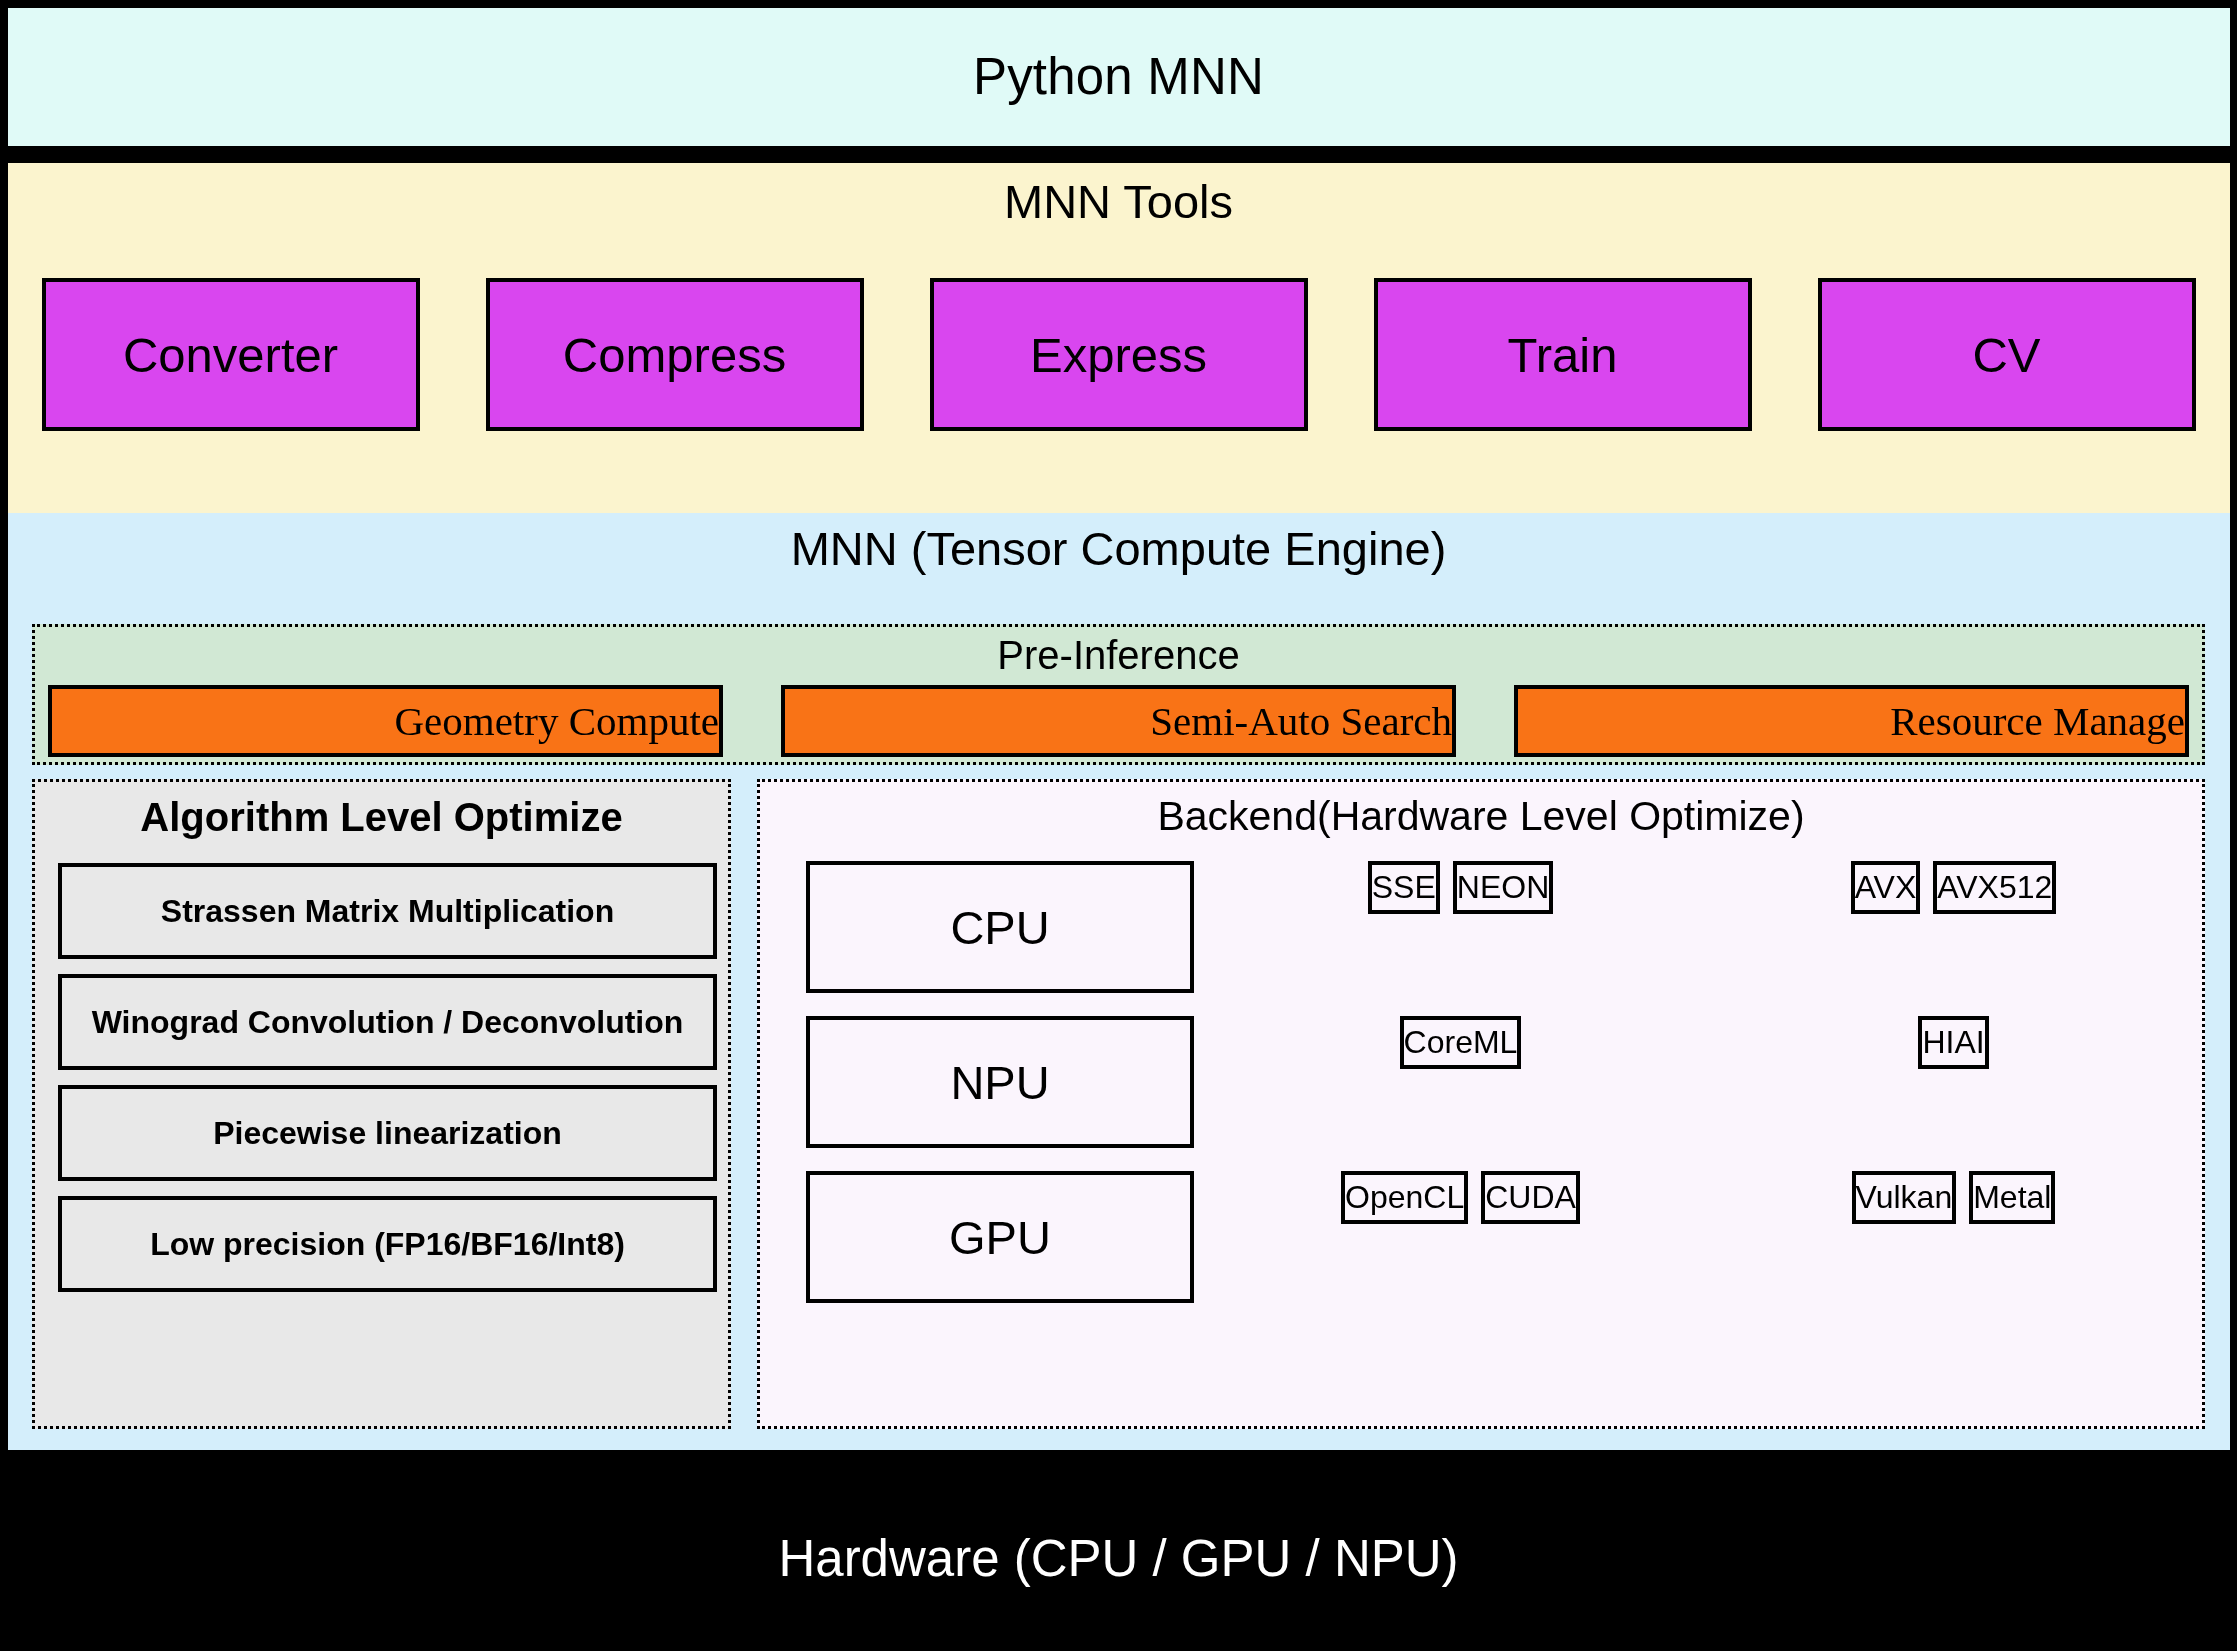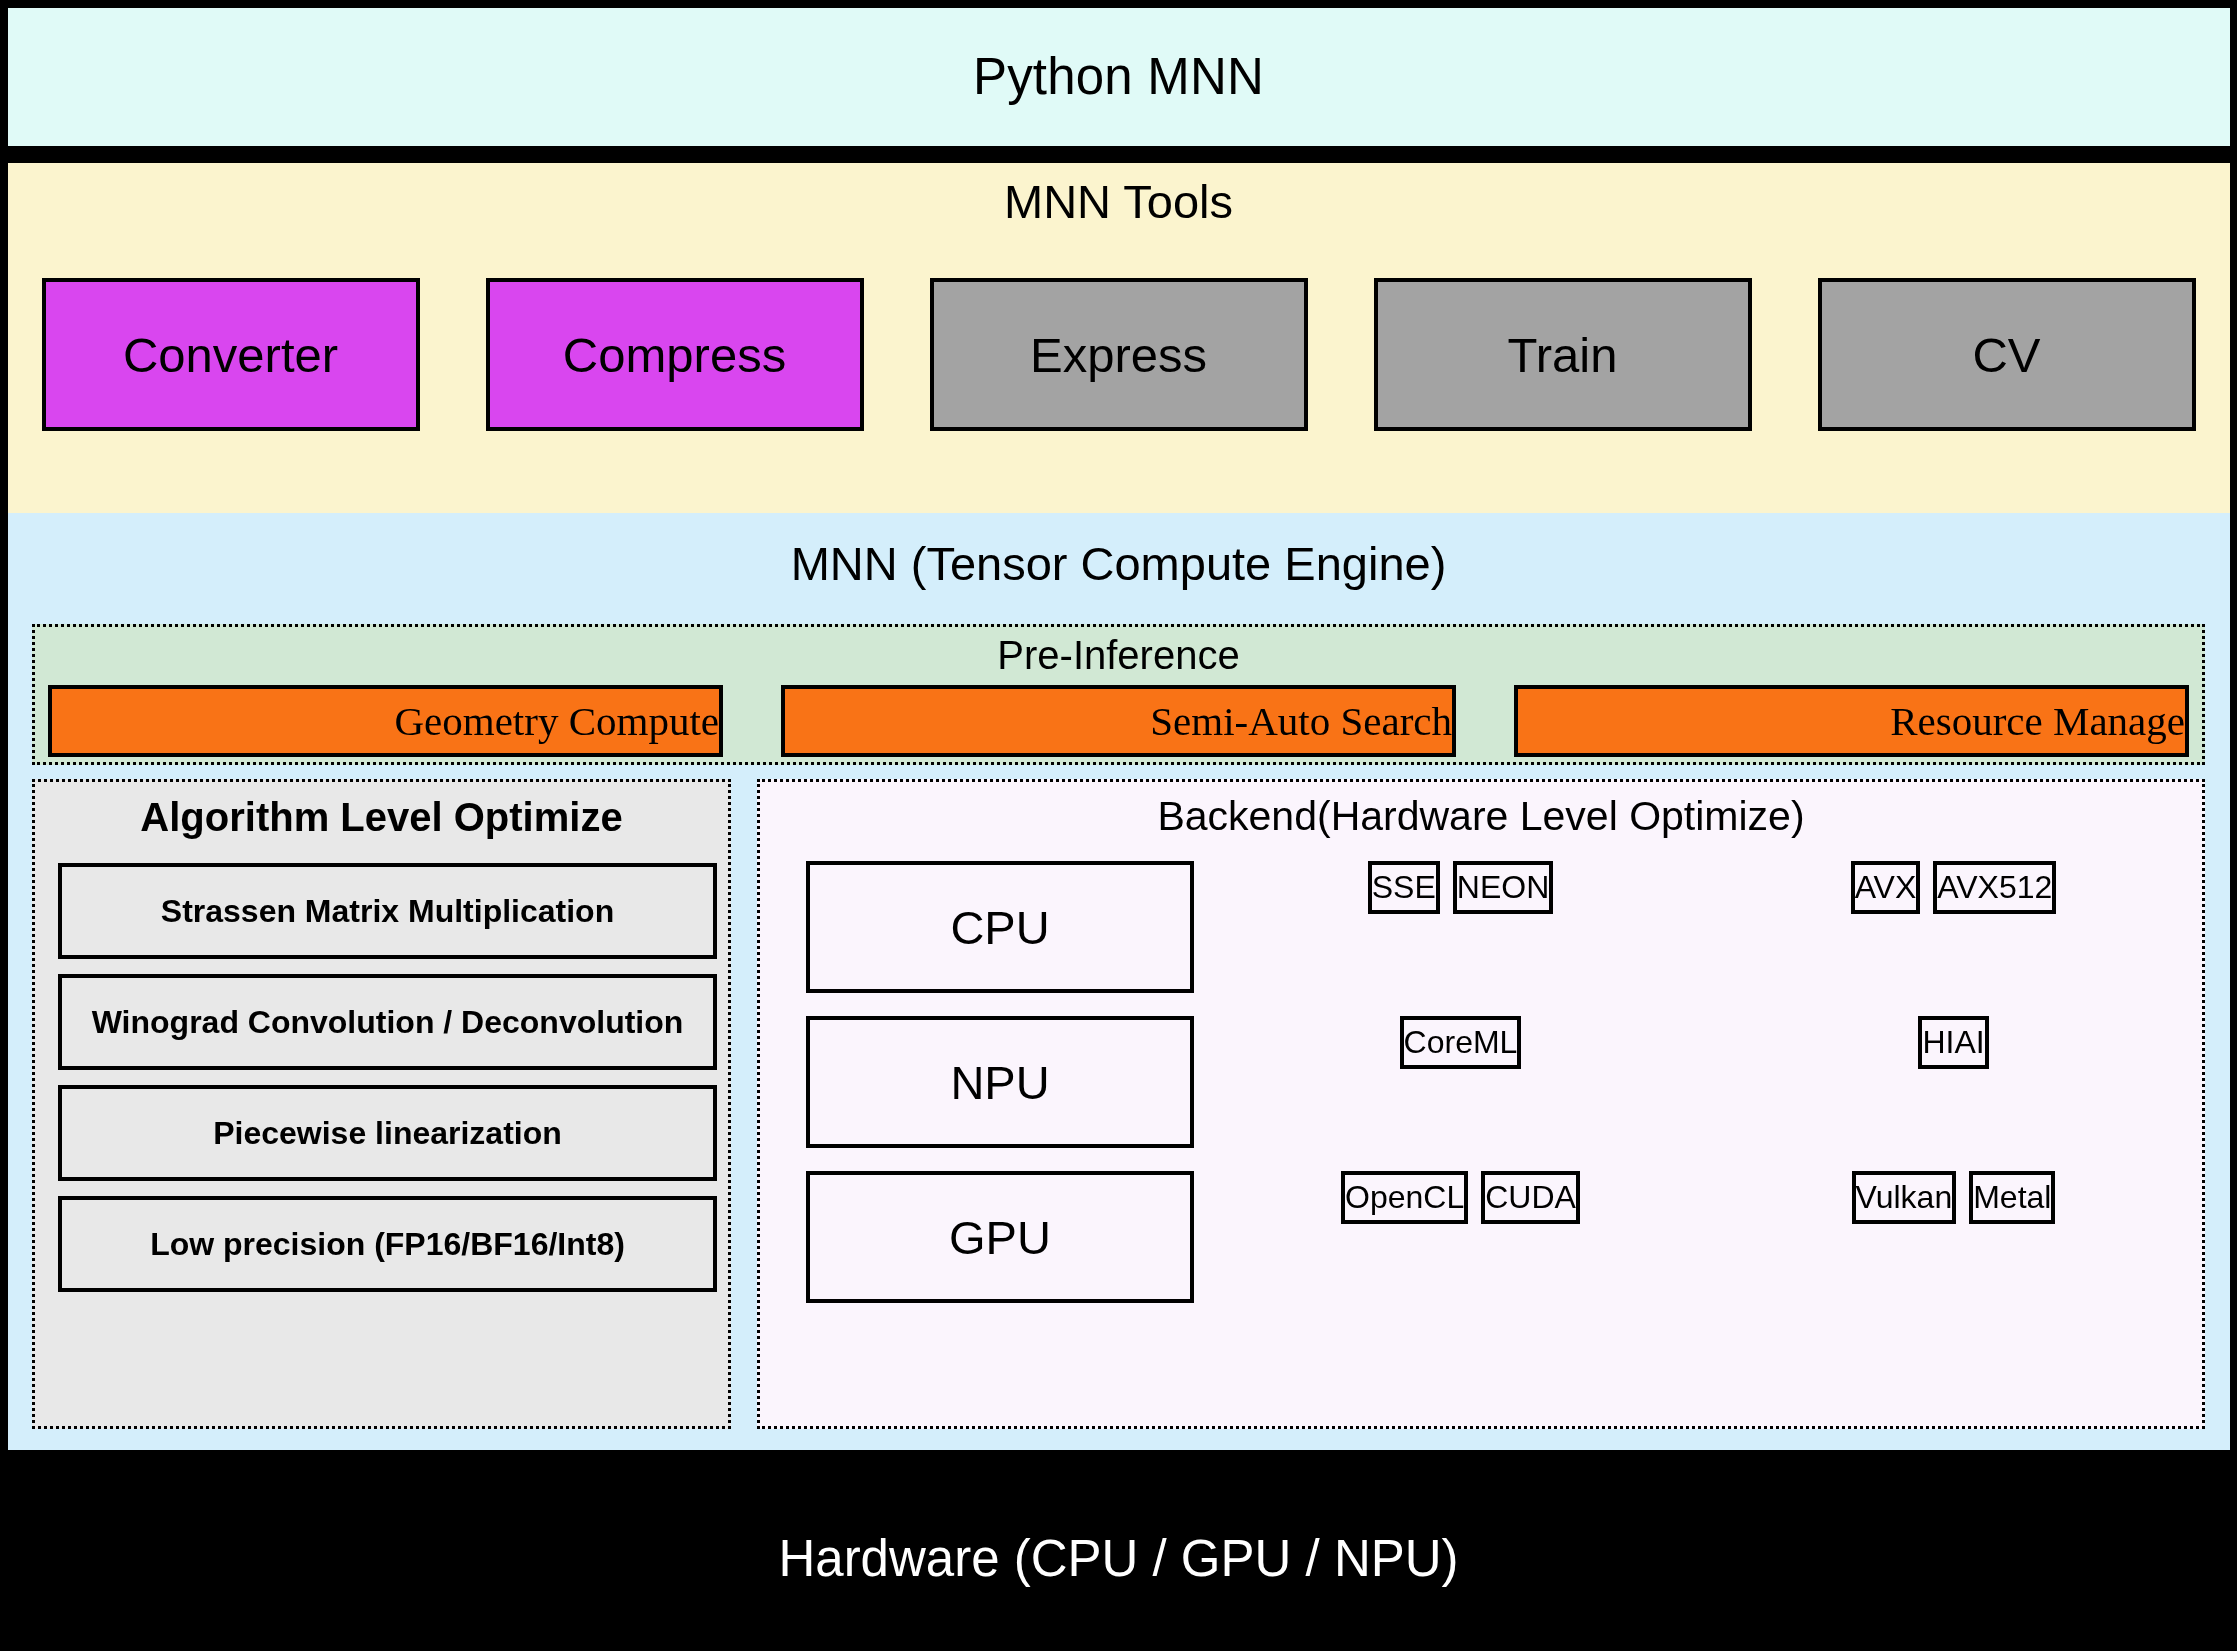--- a/index.html
+++ b/index.html
@@ -68,36 +68,36 @@
   }
   .tool-box {
     flex: 1;
     border: 4.7px solid #000000;
     box-sizing: border-box;
     display: flex;
     align-items: center;
     justify-content: center;
     font-size: 49px;
     color: #000;
-    background: #a3a3a3;
+    background: #d946ef;
   }
   .tool-box.accent { background: #d946ef; }
 
   
   .band-engine {
     position: absolute;
     left: 7.5px;
     top: 513px;
     width: 2222px;
     height: 937px;
     background: #D4EEFB;
   }
   .band-engine .band-title {
     position: absolute;
-    top: 23px;
+    top: 8px;
     left: 0;
     width: 100%;
     text-align: center;
     font-size: 47px;
     color: #000000;
   }
 
   
   .group-preinf {
     position: absolute;

